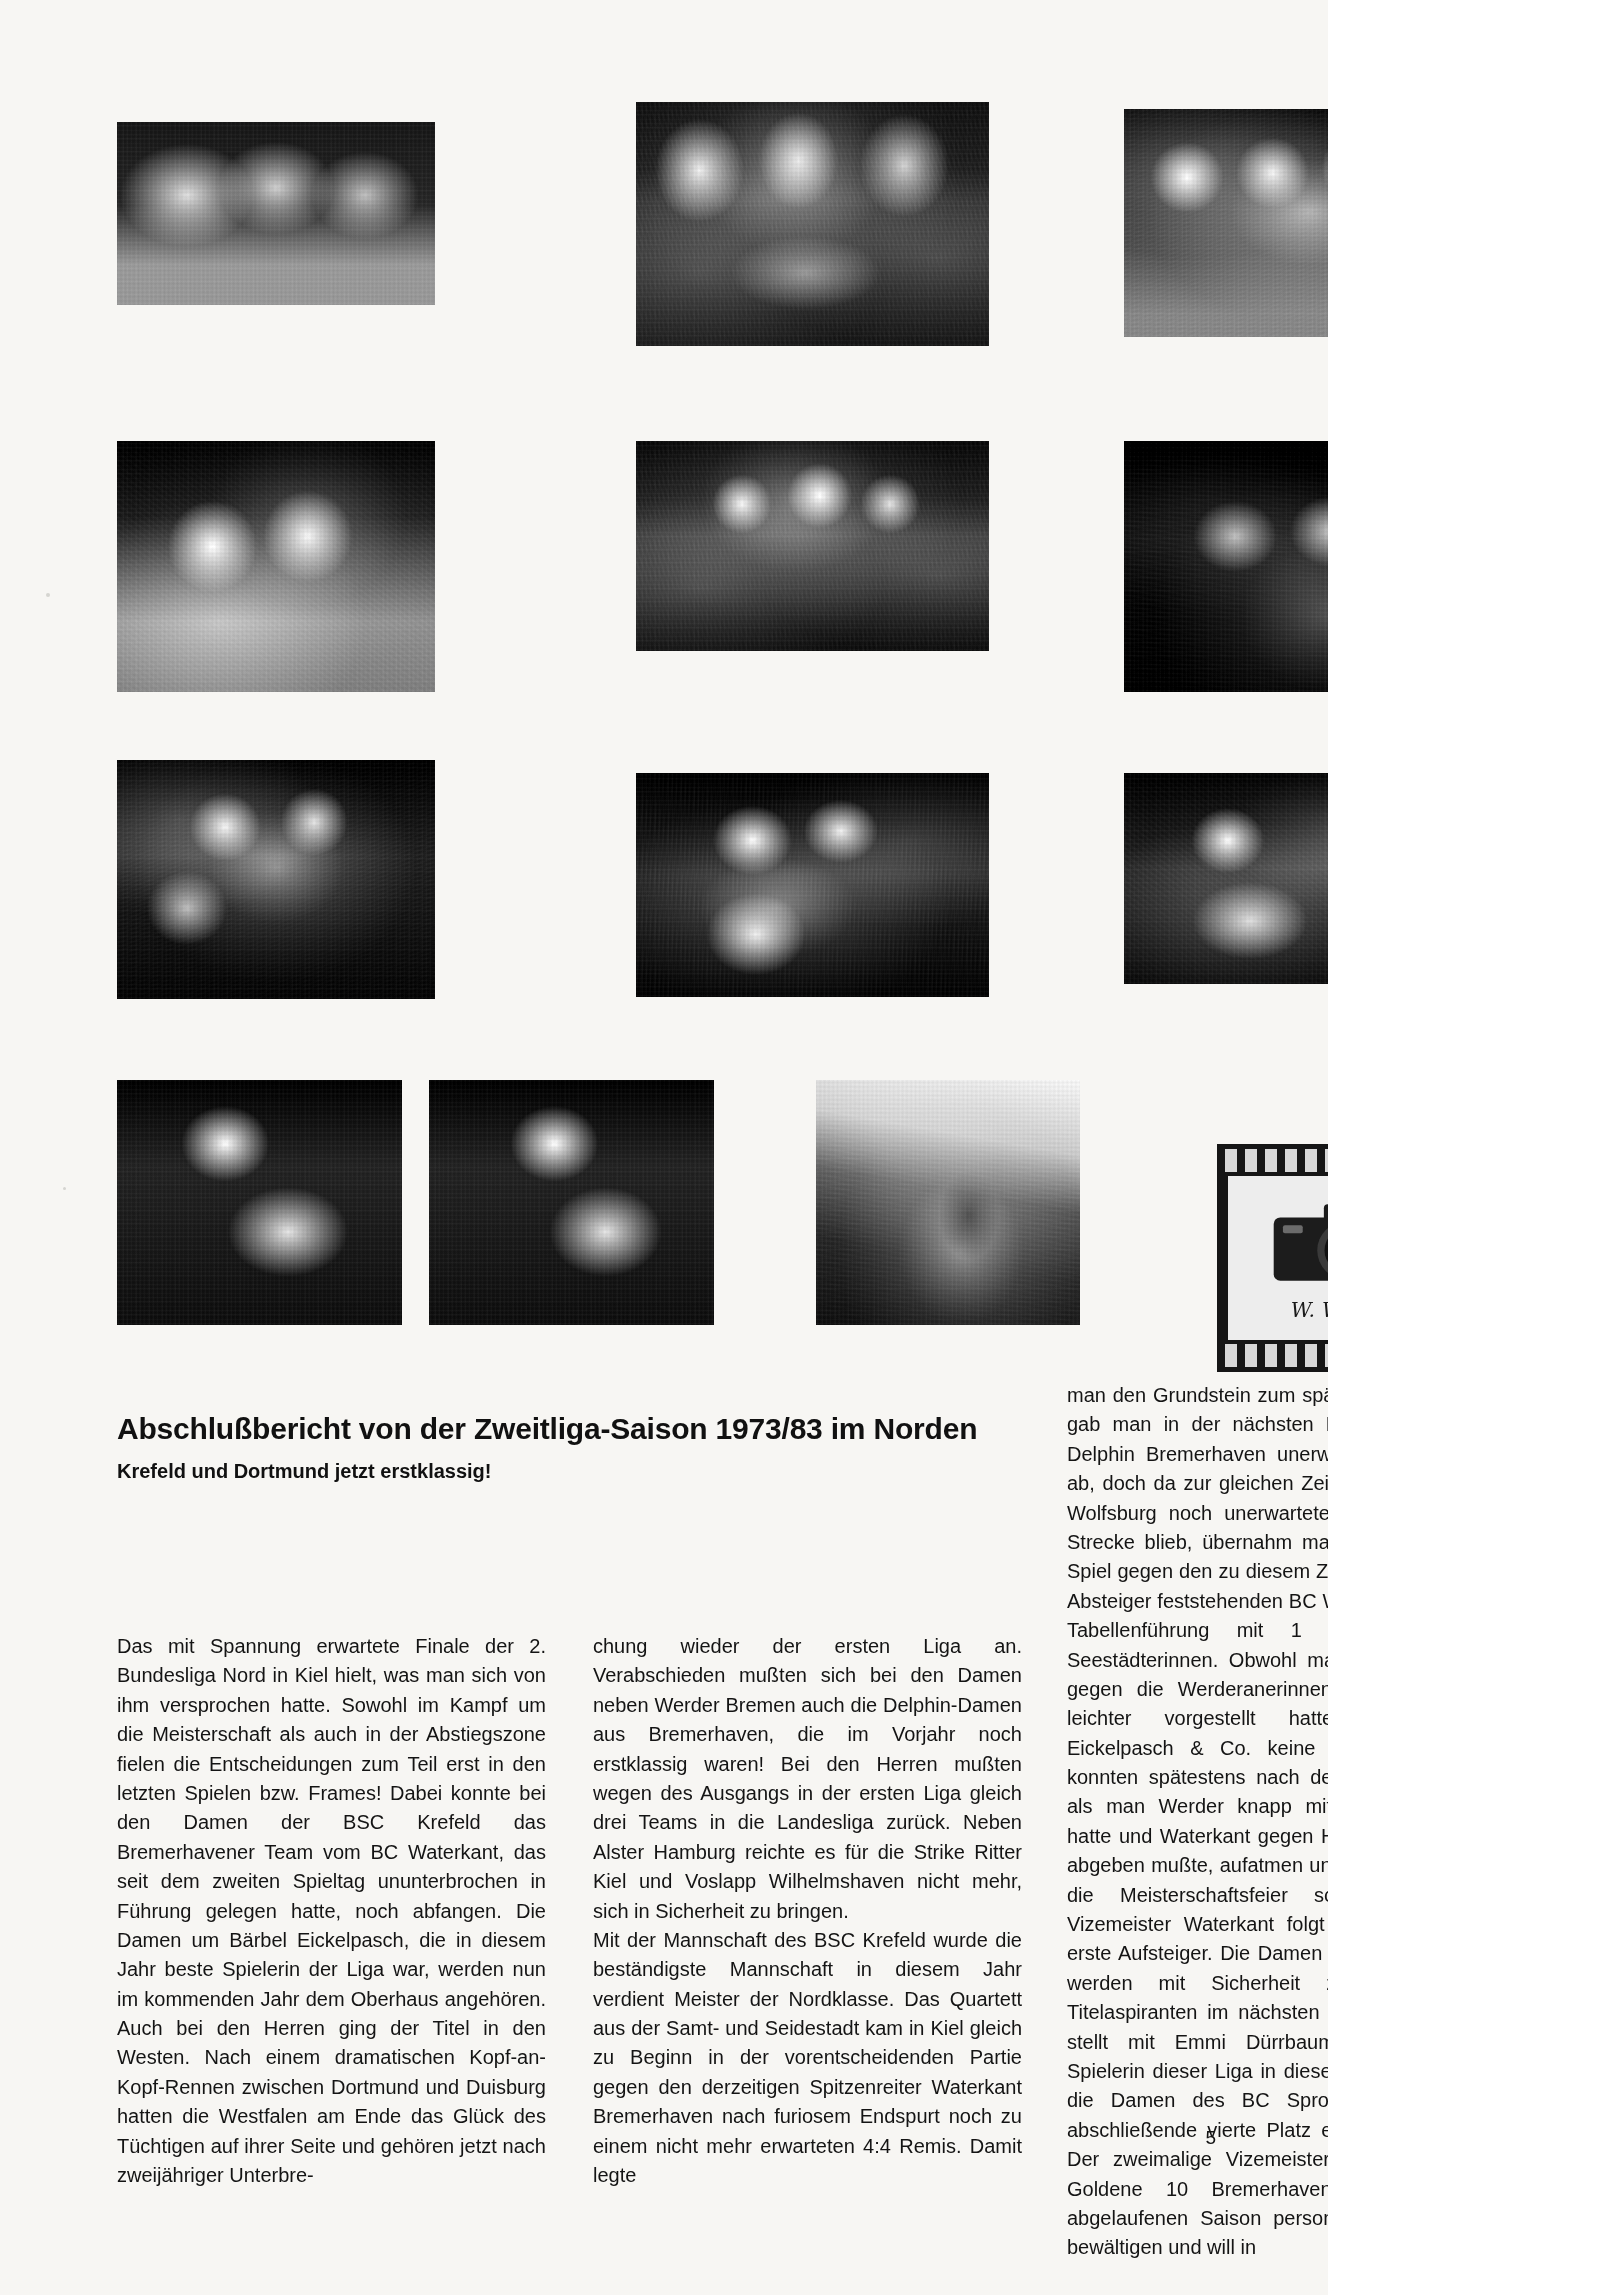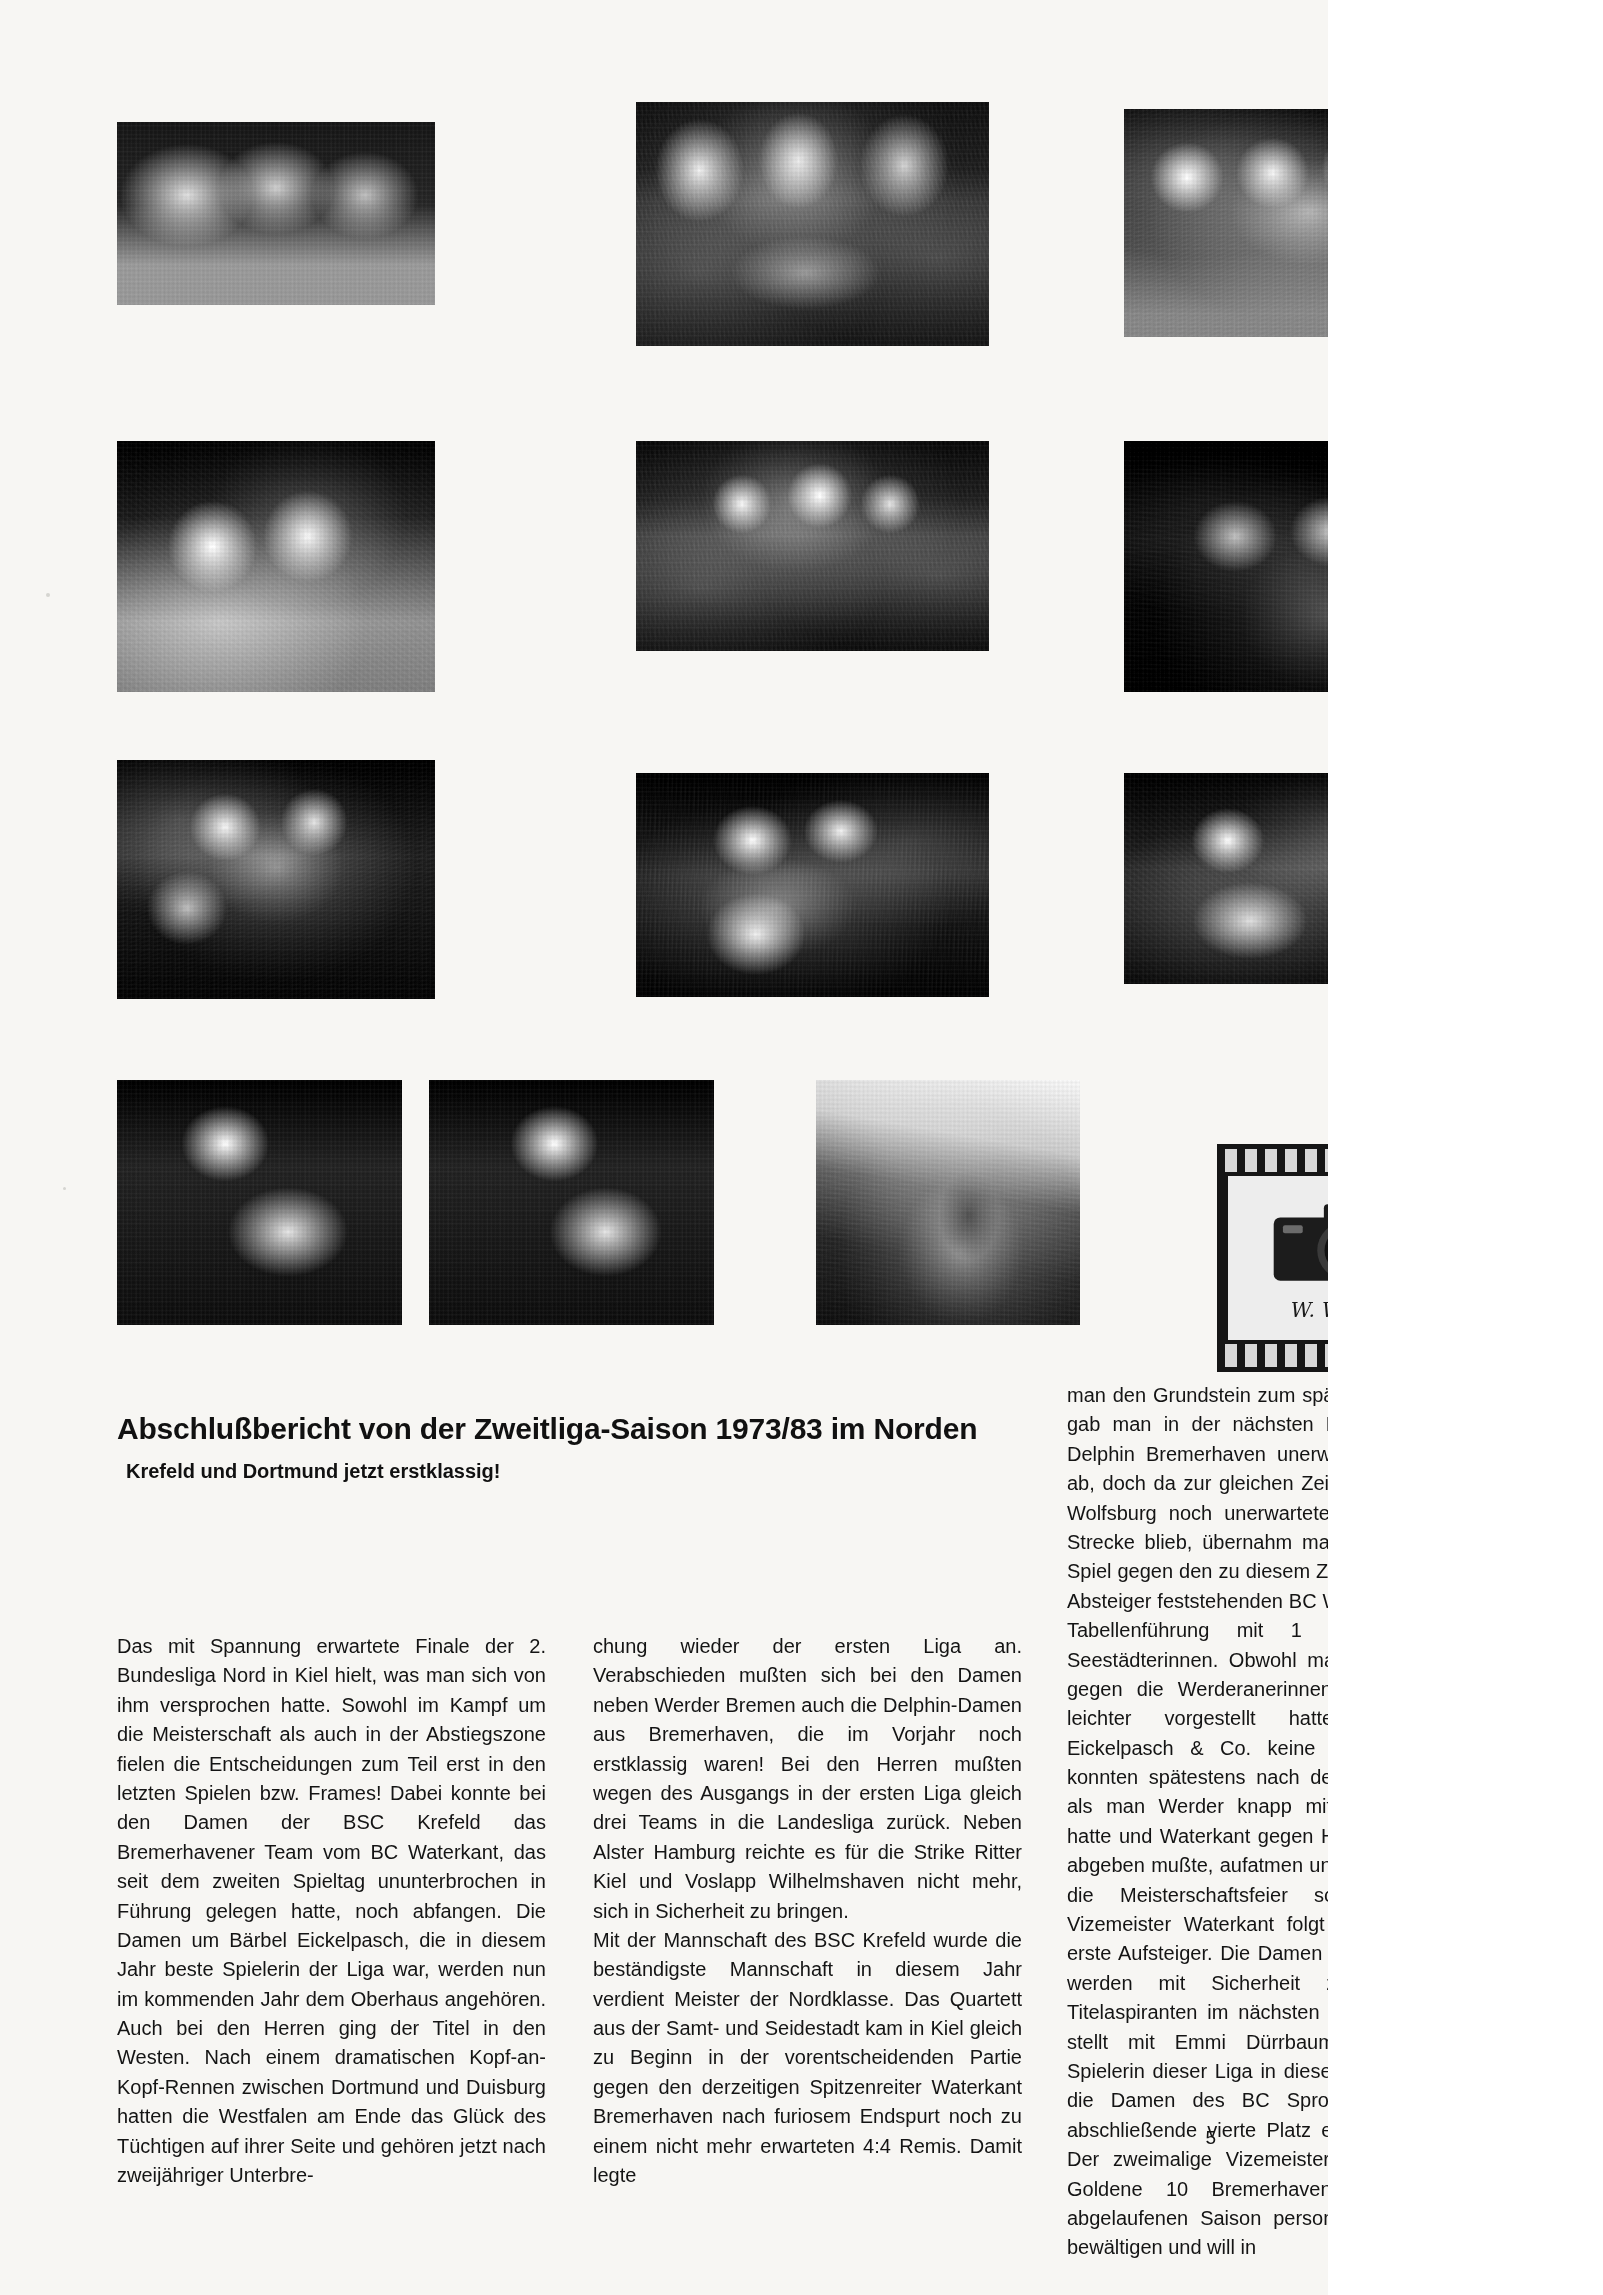--- a/index.html
+++ b/index.html
@@ -186,21 +186,21 @@
     font-size: 21px;
     line-height: 1.24;
     margin: 12px 0 0 0;
     width: 877px;
   }
   .subhead2 {
     font-family: "Liberation Sans", sans-serif;
     font-weight: bold;
     font-size: 20px;
     line-height: 1.24;
-    margin: 13px 0 0 9px;
+    margin: 13px 0 0 0;
     width: 877px;
   }
   .cols {
     position: absolute;
     left: 117px;
     top: 1632px;
     width: 1378px;
     height: 462px;
   }
   .col {

